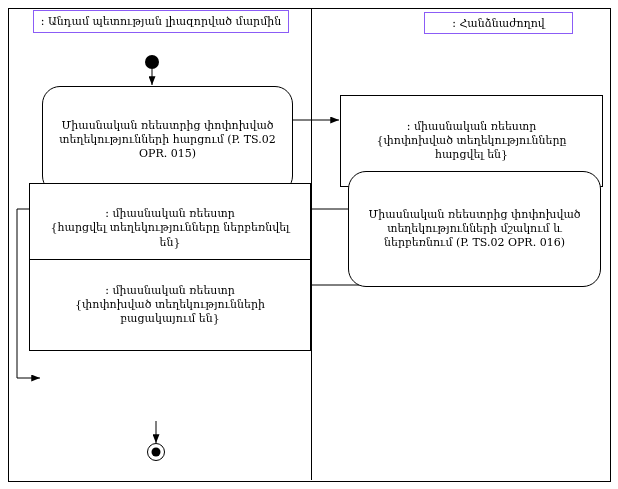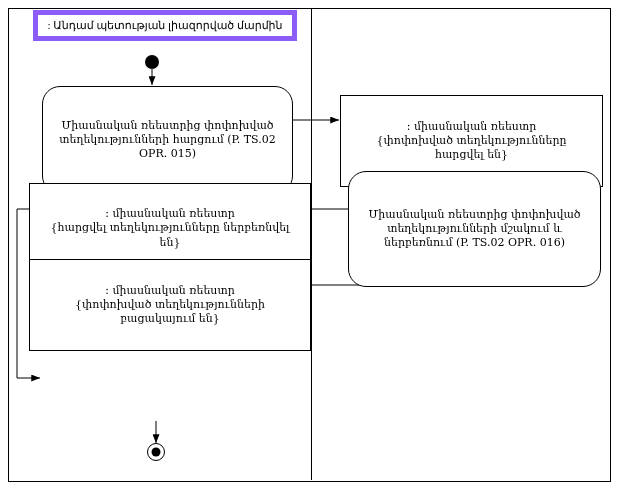--- a/index.html
+++ b/index.html
@@ -1,21 +1,21 @@
 <!DOCTYPE html>
 <html><head>
 <meta charset="utf-8">
 <style>
   html,body{margin:0;padding:0;background:#ffffff;}
   body{font-family:"DejaVu Serif","DejaVu Sans","Liberation Serif",serif;color:#000;}
   .canvas{position:relative;width:618px;height:489px;background:#fff;overflow:hidden;}
   .wires{position:absolute;left:0;top:0;width:618px;height:489px;z-index:1;}
   .frame{position:absolute;left:8px;top:8px;width:601px;height:472px;border:1px solid #000;z-index:0;}
   .lane-divider{position:absolute;left:311px;top:8px;width:1px;height:472px;background:#000;z-index:0;}
-  .lane-header{position:absolute;border:5px solid #8b5cf6;background:#fff;display:flex;align-items:center;justify-content:center;font-size:11px;text-align:left;z-index:2;font-family:Liberation Serif, serif;}
+  .lane-header{position:absolute;border:1px solid #8b5cf6;background:#fff;display:flex;align-items:center;justify-content:center;font-size:11px;text-align:left;z-index:2;}
   .hdr-left{left:33px;top:10px;width:254px;height:21px;}
   .hdr-right{left:424px;top:12px;width:147px;height:20px;}
   .node{position:absolute;border:1px solid #000;background:#fff;display:flex;flex-direction:column;align-items:center;justify-content:center;text-align:center;font-size:11px;line-height:1.3;z-index:2;padding:19px 10px;}
   .activity{border-radius:18px;}
   .objnode .state{display:block;}
   .a1{left:42px;top:86px;width:229px;height:68px;}
   .o1{left:340px;top:95px;width:241px;height:52px;}
   .a2{left:348px;top:171px;width:231px;height:76px;}
   .o2{left:29px;top:183px;width:260px;height:51px;}
   .o3{left:29px;top:259px;width:260px;height:52px;}
@@ -50,20 +50,23 @@
     <g>
       <circle cx="156" cy="452" r="8.5" fill="#fff" stroke="#000" stroke-width="1"></circle>
       <circle cx="156" cy="452" r="4.5" fill="#000"></circle>
     </g>
   </svg>
 
   <div class="lane-header hdr-left">
     <span>: Անդամ պետության լիազորված մարմին</span>
   </div>
 
+  <div class="lane-header hdr-right">
+    <span>: Հանձնաժողով</span>
+  </div>
 
   <div class="node activity a1">
     <span>Միասնական ռեեստրից փոփոխված տեղեկությունների հարցում (P. TS.02 OPR. 015)</span>
   </div>
 
   <div class="node objnode o1">
     <span class="title">: միասնական ռեեստր</span>
     <span class="state">{փոփոխված տեղեկությունները հարցվել են}</span>
   </div>
 

